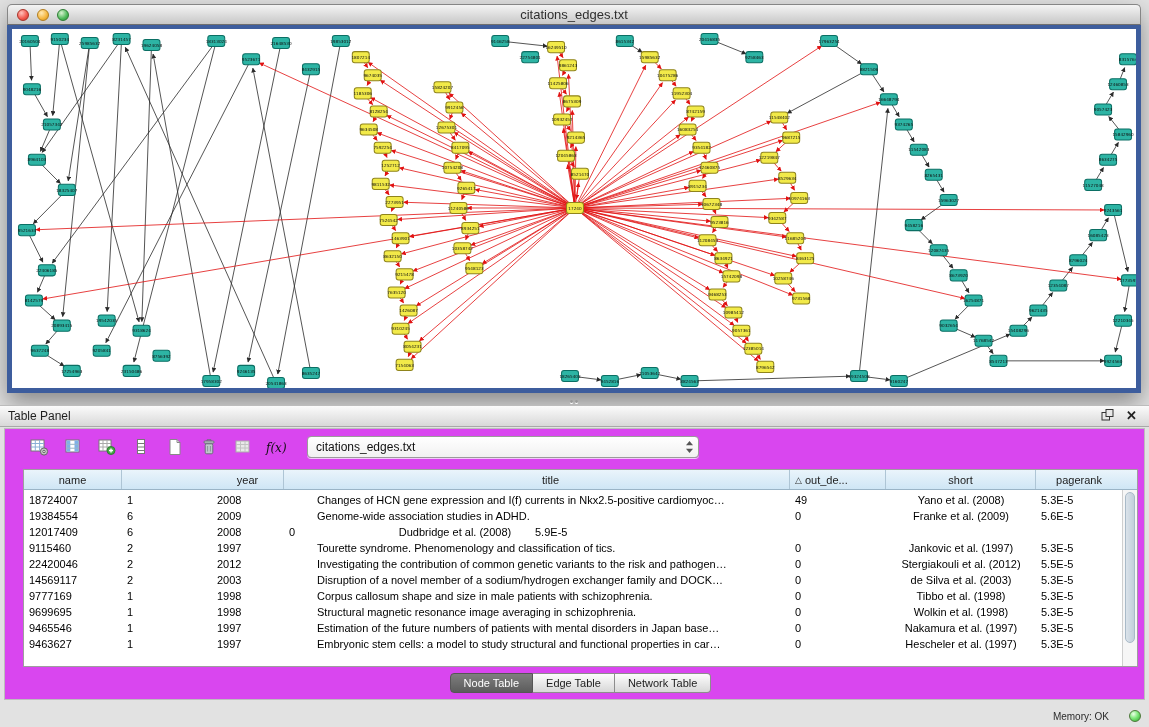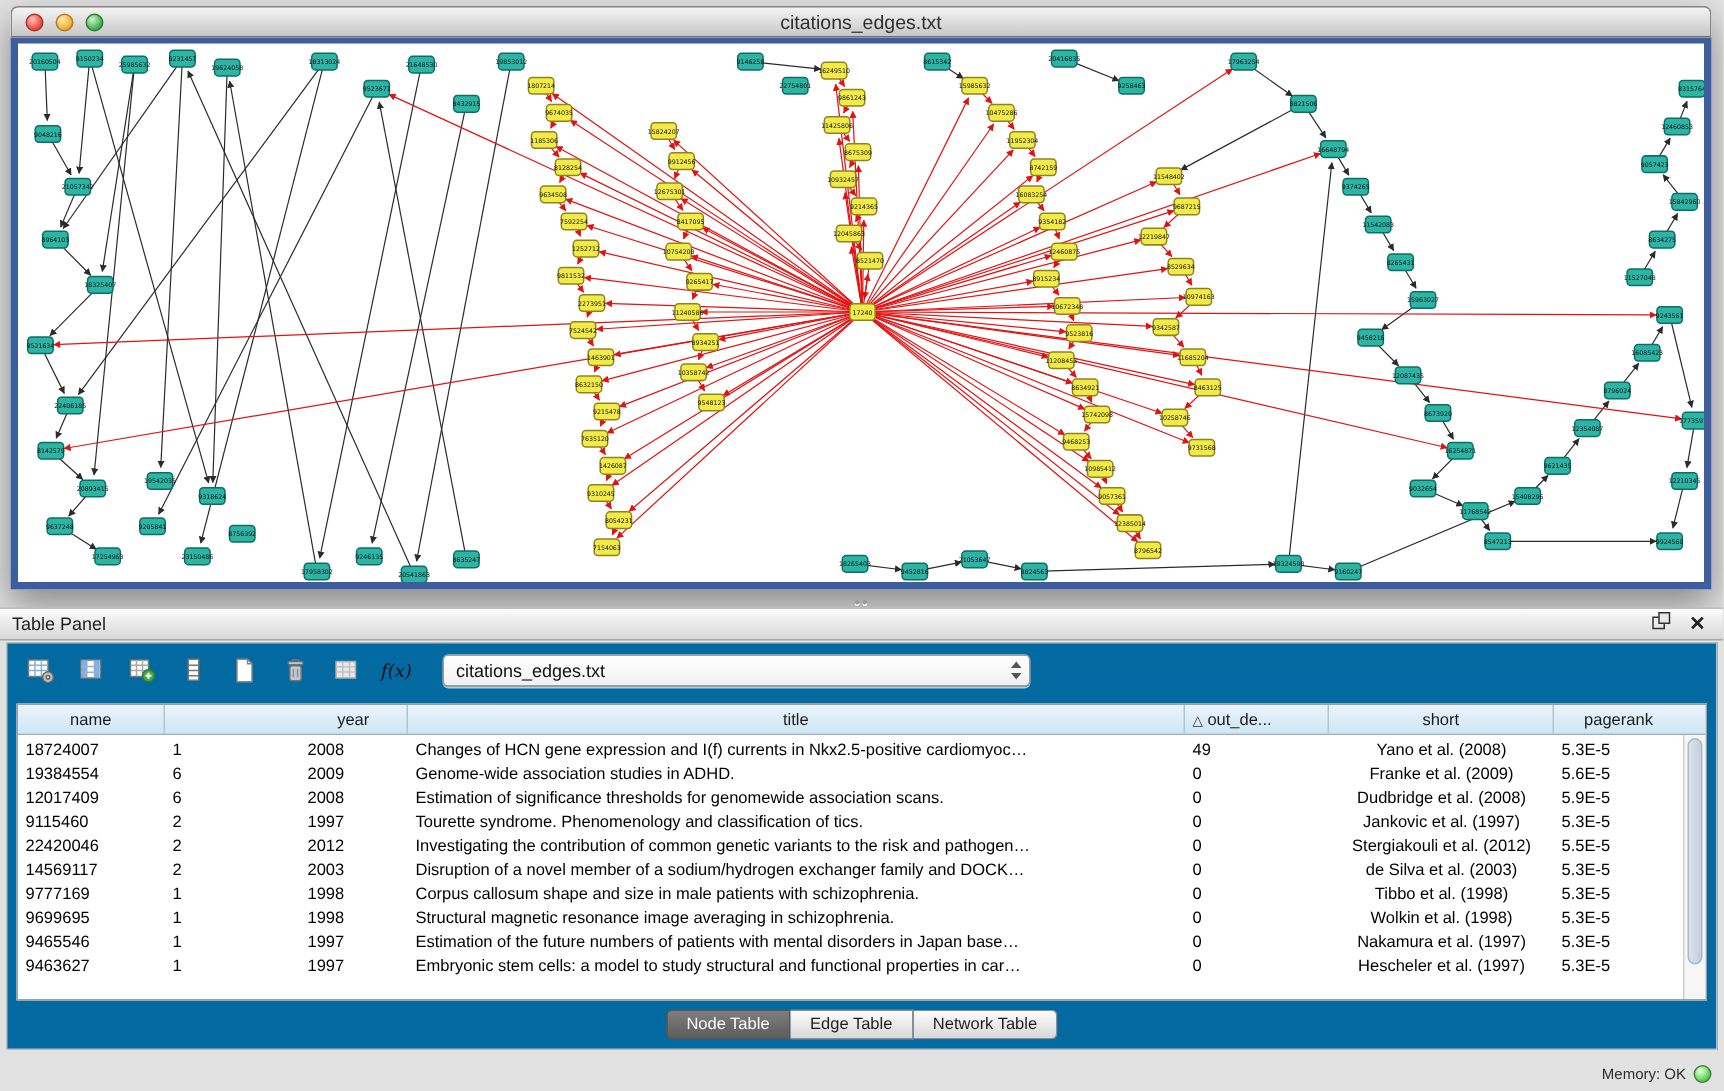--- a/index.html
+++ b/index.html
@@ -29,21 +29,21 @@
   
   .panel-header { position:absolute; top:405px; left:0; width:1149px; height:22px;
                   background:linear-gradient(#fbfbfb,#d8d8d8);
                   border-top:1px solid #bcbcbc; border-bottom:1px solid #a8a8a8;
                   display:flex; align-items:center; }
   .panel-title { padding-left:8px; font-size:12px; color:#1f1f1f; }
   .ph-icons { margin-left:auto; display:flex; align-items:center; gap:12px; padding-right:12px; }
   .ph-icons .closex { font-size:13px; font-weight:bold; color:#222; line-height:12px; cursor:default; }
 
   .panel-body { position:absolute; top:428px; left:4px; width:1141px; height:272px;
-                background:#0369a1; border:1px solid #bdbdbd; display:flex; flex-direction:column; }
+                background:#d946ef; border:1px solid #bdbdbd; display:flex; flex-direction:column;padding-left:12px; }
 
   .toolbar { height:36px; display:flex; align-items:center; padding:0 10px; }
   .tool { width:24px; height:22px; display:flex; align-items:center; justify-content:center; margin-right:10px; cursor:default; }
   .combo { width:392px; height:22px; margin-left:8px; background:linear-gradient(#ffffff,#f1f1f1);
            border:1px solid #9b9b9b; border-radius:4px; display:flex; align-items:center; box-shadow:0 1px 0 rgba(255,255,255,.7); }
   .combo-text { flex:1; padding-left:8px; font-size:12px; color:#111; white-space:nowrap; overflow:hidden; }
   .combo-arrows { width:18px; display:flex; justify-content:center; }
 
   .table-wrap { flex:1; margin:4px 6px 0 6px; background:#fff; border:1px solid #9e9e9e;
                 display:flex; flex-direction:column; overflow:hidden; position:relative; }
@@ -51,37 +51,37 @@
            border-bottom:1px solid #9ab4c6; padding-right:15px; }
   .th { border-right:1px solid #aec5d5; display:flex; align-items:center; justify-content:center;
         font-size:11px; color:#1c1c1c; white-space:nowrap; overflow:hidden; }
   .th .sort { font-size:9px; color:#333; margin-right:3px; }
   .tbody { flex:1; overflow:hidden; padding-right:15px; }
   .tr { display:flex; height:16px; align-items:flex-end; }
   .td { font-size:11px; color:#000; padding:0 5px; white-space:nowrap; overflow:hidden; }
   .c0 { width:98px; }
   .c1 { width:90px;margin-top:45px; }
   .c2 { width:72px; }
-  .c3 { flex:1; min-width:0; }
+  .c3 { flex:1; min-width:0;margin-left:28px; }
   .c4 { width:96px; }
   .c5 { width:150px;text-align:center; }
   .c6 { width:86px; border-right:none; }
   .th.c4 { justify-content:flex-start; padding-left:5px; }
   .td.c5 { text-align:center; }
   .vscroll { position:absolute; top:20px; right:0; bottom:0; width:15px; background:#f6f6f6; border-left:1px solid #cfcfcf; }
   .vthumb { margin:2px; height:86%; background:linear-gradient(90deg,#dbe3ea,#c2cfdb); border:1px solid #a9bac8; border-radius:6px; }
 
   .tabs-row { height:32px; display:flex; align-items:center; justify-content:center; }
   .tab { height:20px; display:flex; align-items:center; padding:0 13px; font-size:11px; color:#1d1d1d;
          background:linear-gradient(#fdfdfd,#d7d7d7); border:1px solid #8d8d8d; border-left:none; cursor:default; }
   .tab:first-child { border-left:1px solid #8d8d8d; border-radius:4px 0 0 4px; }
   .tab:last-child { border-radius:0 4px 4px 0; }
   .tab.selected { background:linear-gradient(#7e7e7e,#5c5c5c); color:#fff; border-color:#565656; }
 
-  .memory { position:absolute; right:8px; bottom:5px; display:flex; align-items:center; gap:5px;
+  .memory { position:absolute; right:8px; bottom:5px; display:flex; align-items:center; gap:20px;
             font-size:10px; color:#2c2c2c;text-align:center; }
   .memball { width:12px; height:12px; border-radius:50%;
              background:radial-gradient(circle at 35% 30%, #edffe9, #7fe87b 45%, #2ba32b);
              border:1px solid #4d7a3a; }
 </style>
 </head>
 <body>
 
 <div class="screen">
 
@@ -969,21 +969,20 @@
             <div class="td c2">2009</div>
             <div class="td c3">Genome-wide association studies in ADHD.</div>
             <div class="td c4">0</div>
             <div class="td c5">Franke et al. (2009)</div>
             <div class="td c6">5.6E-5</div>
           </div>
           <div class="tr">
             <div class="td c0">12017409</div>
             <div class="td c1">6</div>
             <div class="td c2">2008</div>
-            <div class="td c3">Estimation of significance thresholds for genomewide association scans.</div>
             <div class="td c4">0</div>
             <div class="td c5">Dudbridge et al. (2008)</div>
             <div class="td c6">5.9E-5</div>
           </div>
           <div class="tr">
             <div class="td c0">9115460</div>
             <div class="td c1">2</div>
             <div class="td c2">1997</div>
             <div class="td c3">Tourette syndrome. Phenomenology and classification of tics.</div>
             <div class="td c4">0</div>

